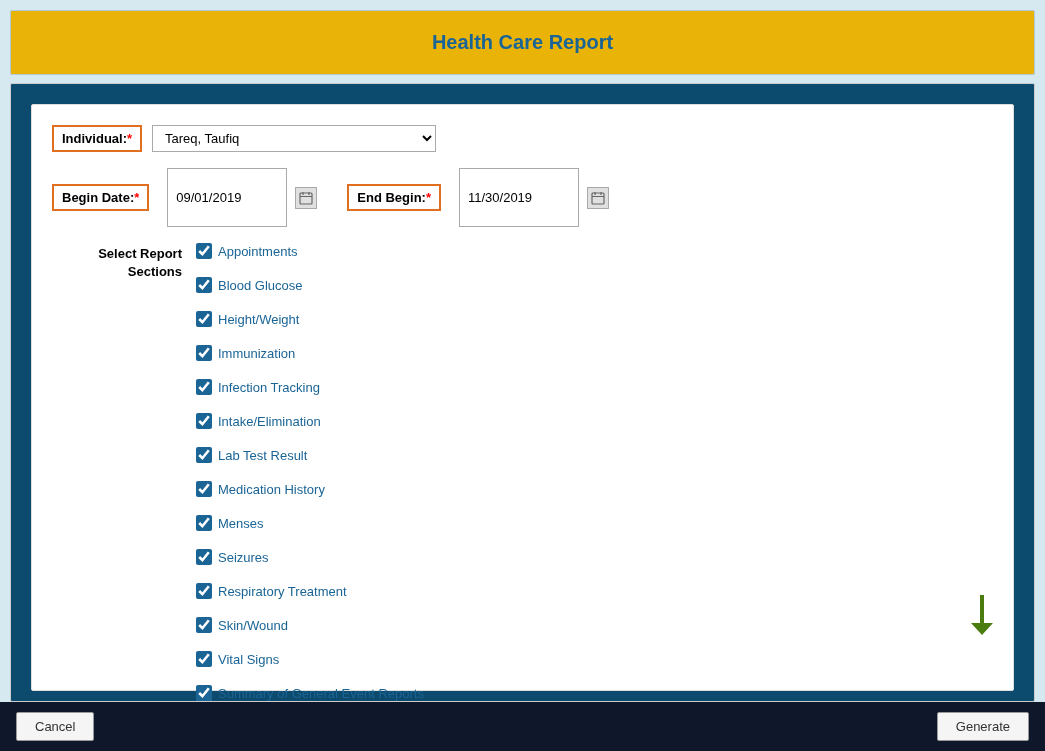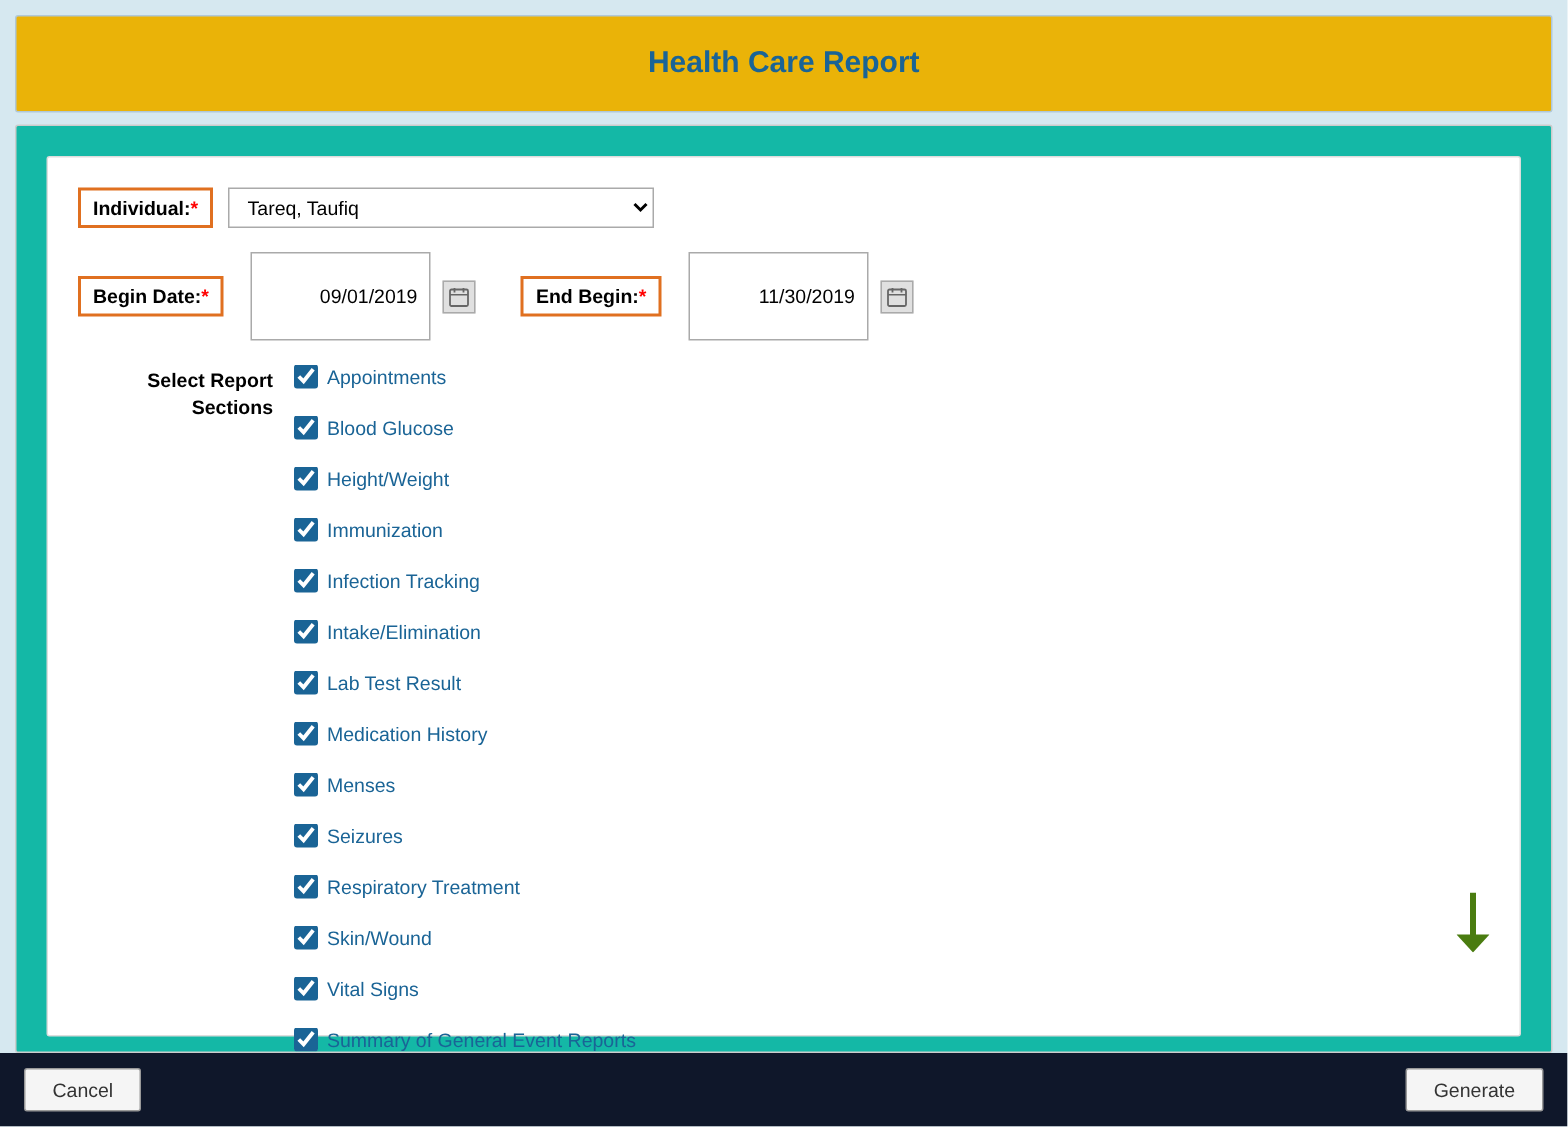--- a/index.html
+++ b/index.html
@@ -30,21 +30,21 @@
 
     .header-title {
       color: #1a6496;
       font-size: 20px;
       font-weight: bold;
     }
 
     .main-content {
       flex: 1;
       margin: 0 10px;
-      background: #14b8a6;
+      background: #0c4a6e;
       border: 1px solid #ccc;
       border-radius: 2px;
       padding: 20px 20px 10px 20px;
       overflow: hidden;
     }
 
     .form-section {
       background: #fff;
       border: 1px solid #ddd;
       border-radius: 2px;
@@ -92,21 +92,20 @@
       display: flex;
       align-items: center;
       gap: 8px;
     }
 
     .date-input {
       width: 120px;
       padding: 21px 8px;
       border: 1px solid #aaa;
       font-size: 13px;
-      text-align: right;
     }
 
     .calendar-icon {
       width: 22px;
       height: 22px;
       background: #e0e0e0;
       border: 1px solid #aaa;
       display: inline-flex;
       align-items: center;
       justify-content: center;

